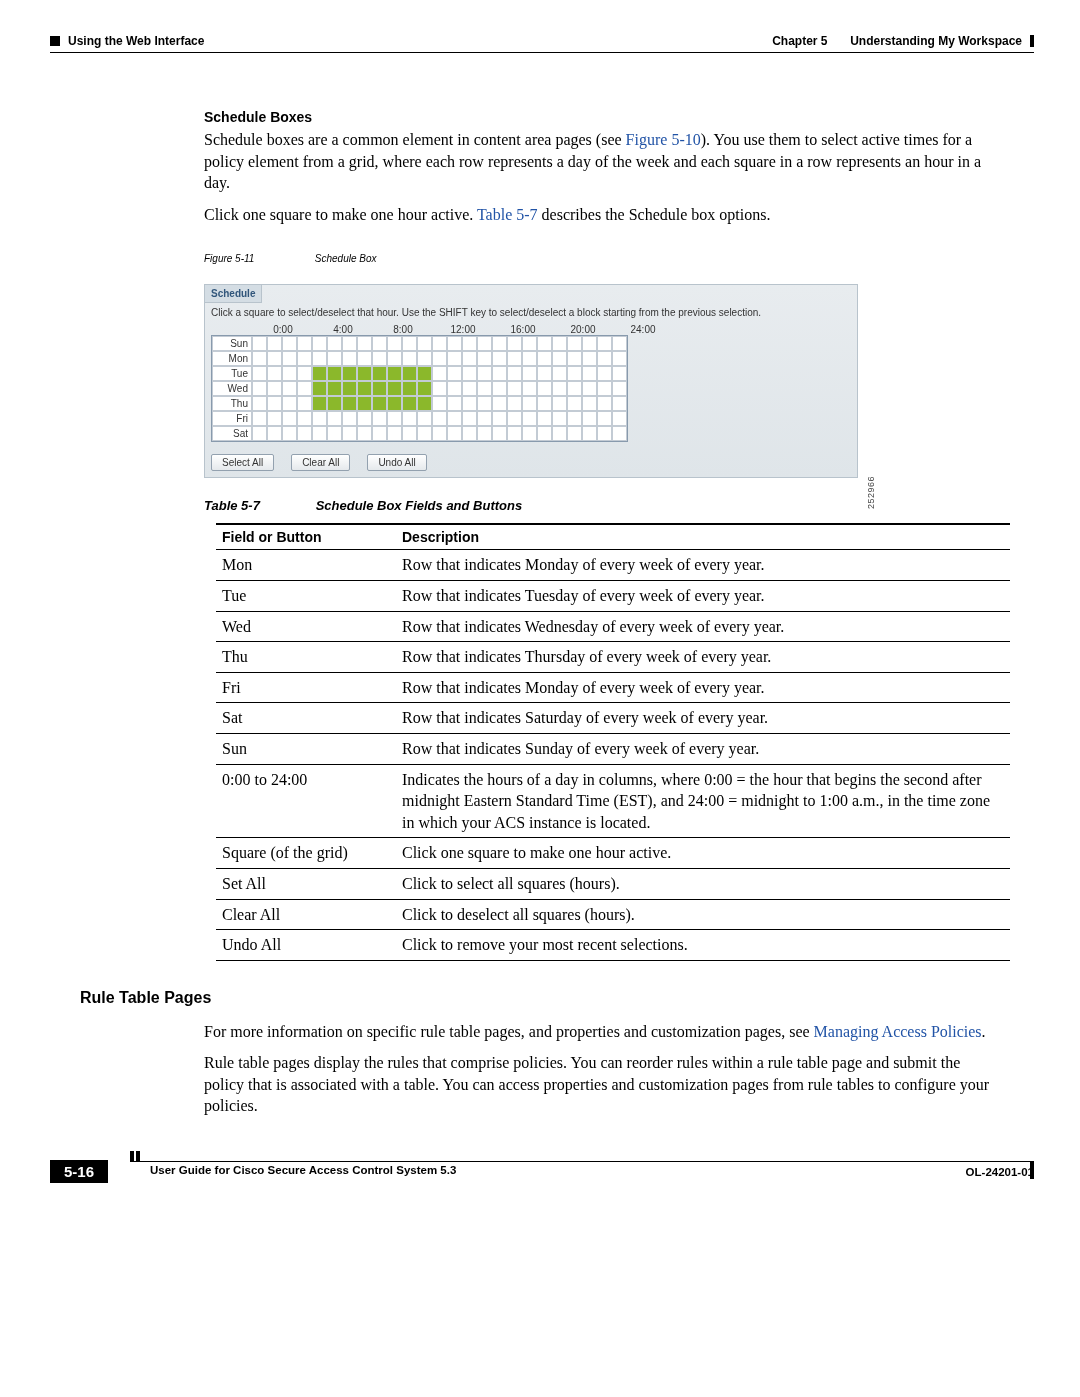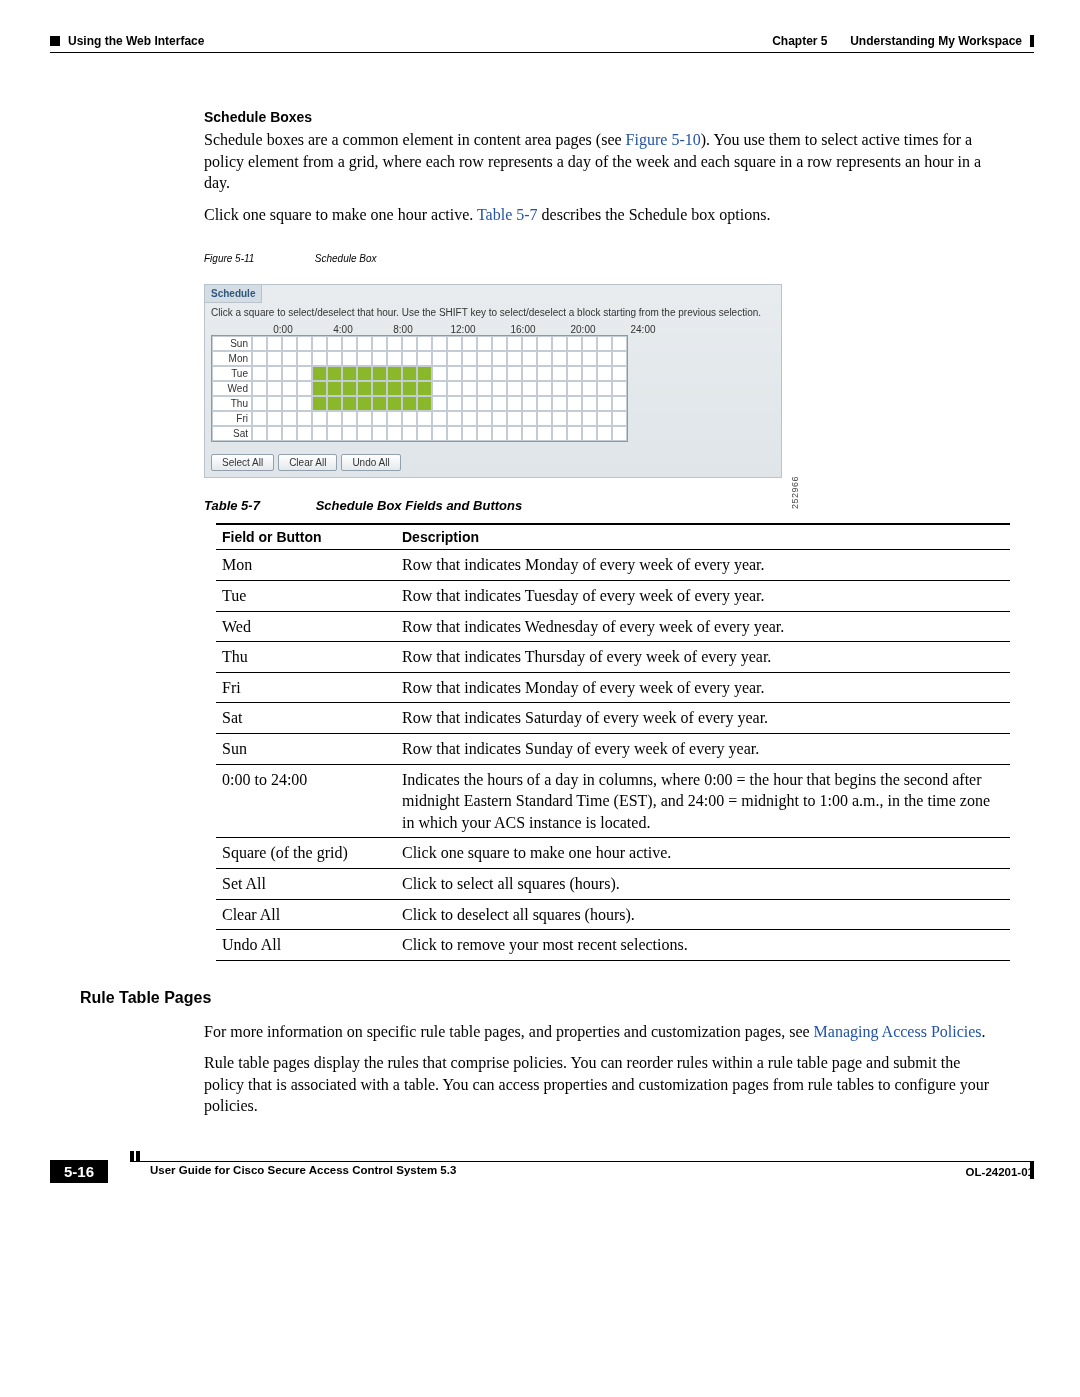--- a/index.html
+++ b/index.html
@@ -15,32 +15,32 @@
   .content { padding-left: 154px; padding-right: 36px; padding-top: 56px; }
   .h-bold { font-family: Arial, Helvetica, sans-serif; font-weight: bold; font-size: 14px; margin: 0 0 4px 0; }
   .para { font-size: 16px; line-height: 1.35; margin: 0 0 10px 0; }
   .link { color: #2153a6; }
   .fig-cap { font-family: Arial, Helvetica, sans-serif; font-style: italic; font-weight: normal; font-size: 10px; margin: 28px 0 20px 0; }
   .fig-cap .lbl { display: inline-block; width: 108px; }
   .tbl-cap { font-family: Arial, Helvetica, sans-serif; font-style: italic; font-weight: bold; font-size: 13px; margin: 20px 0 10px 0; }
   .tbl-cap .lbl { display: inline-block; width: 108px; }
 
   
-  .schedule-box { background: linear-gradient(#e8ecef,#dfe5e9); border: 1px solid #b8c3cc; width: 578px; font-family: Arial, Helvetica, sans-serif; font-size: 10px; position: relative; }
+  .schedule-box { background: linear-gradient(#e8ecef,#dfe5e9); border: 1px solid #b8c3cc; width: 654px; font-family: Arial, Helvetica, sans-serif; font-size: 10px; position: relative; }
   .schedule-box .sb-title { display:inline-block; background: #d4dde4; color: #31567b; font-weight: bold; padding: 3px 6px; border-right:1px solid #b8c3cc; border-bottom:1px solid #b8c3cc; }
   .schedule-box .sb-hint { padding: 4px 6px 6px 6px; color: #333; font-size: 10px; }
   .schedule-grid-wrap { padding: 0 6px 6px 6px; }
   .schedule-grid { background:#fff; border:1px solid #889aad; display:inline-block; }
   .sg-row { display:flex; }
   .sg-hdr { width: 40px; height: 15px; border:1px solid #c3cbd4; background:#fff; display:flex; align-items:center; justify-content:flex-end; padding-right:3px; font-size:10px; color:#333; }
   .sg-time-row { display:flex; padding-left: 42px; }
   .sg-time { width: 60px; text-align: center; font-size:10px; color:#333; }
   .sg-cell { width: 15px; height: 15px; border:1px solid #c3cbd4; background:#fff; }
   .sg-cell.active { background: #8bb82b; }
-  .sb-buttons { padding: 6px; display:flex; gap:4px; }
+  .sb-buttons { padding: 6px; display:flex; gap:17px; }
   .sb-btn { background: linear-gradient(#ffffff,#e5e9ec); border:1px solid #93a1af; border-radius:2px; padding: 2px 10px; font-size: 10px; color:#333; }
   .fig-id { position: absolute; right: -18px; bottom: 2px; font-size: 9px; color:#444; transform: rotate(-90deg); transform-origin: right bottom; font-family: Arial, Helvetica, sans-serif; letter-spacing: 0.5px;}
 
   
   table.fields { width: 100%; border-collapse: collapse; margin-top: 2px; font-size: 16px; margin-left: 12px;}
   table.fields thead { border-top: 2px solid #000; border-bottom: 1px solid #000;}
   table.fields th { text-align: left; font-family: Arial, Helvetica, sans-serif; font-size: 14px; font-weight: bold; padding: 4px 6px; }
   table.fields td { border-bottom: 1px solid #000; padding: 4px 6px; vertical-align: top; line-height: 1.35;}
   table.fields th:first-child, table.fields td:first-child { width: 180px; }
 

